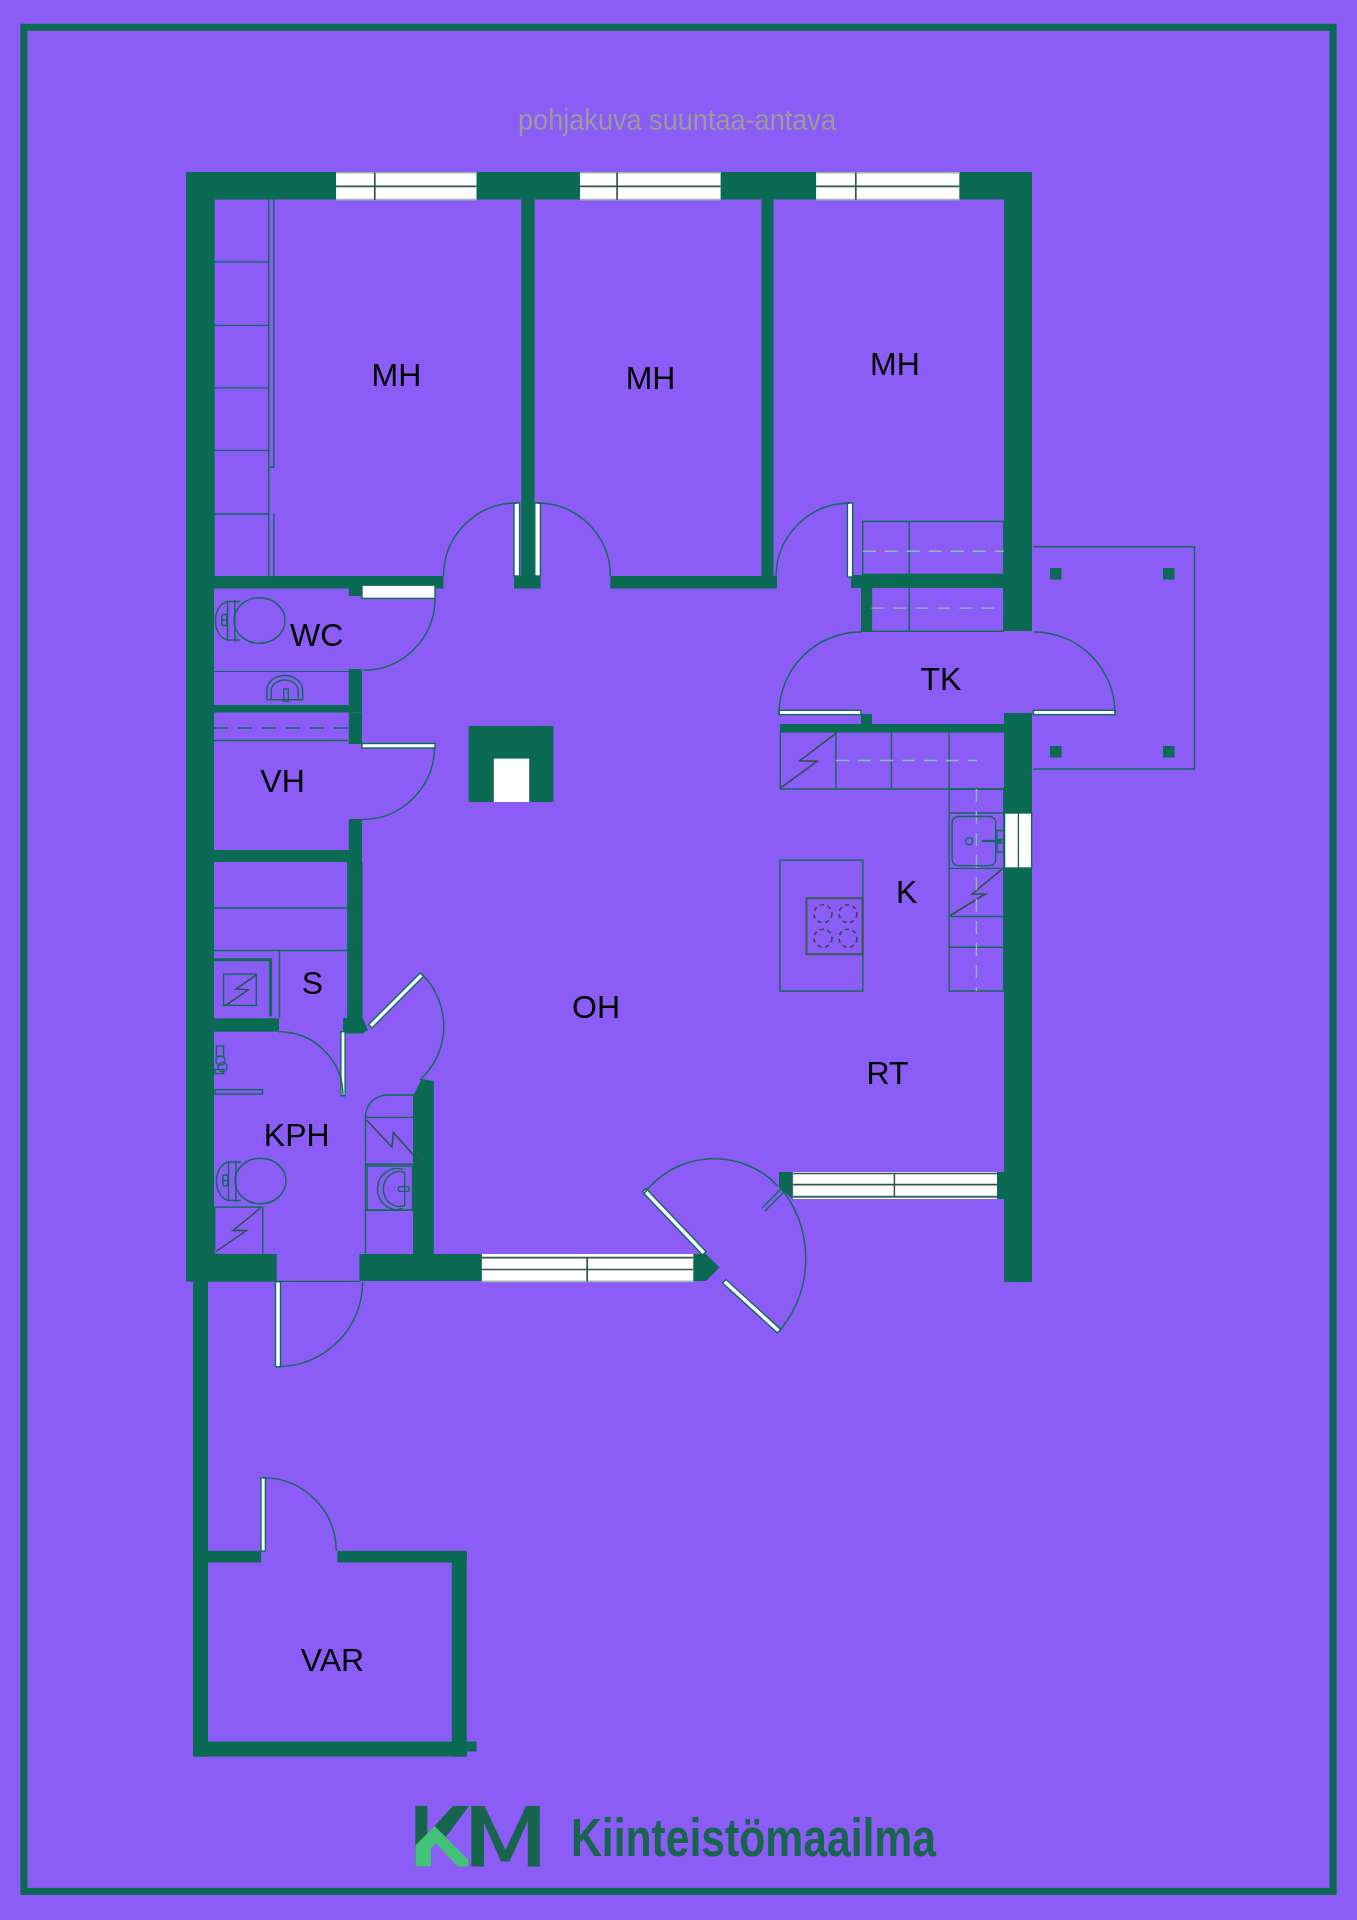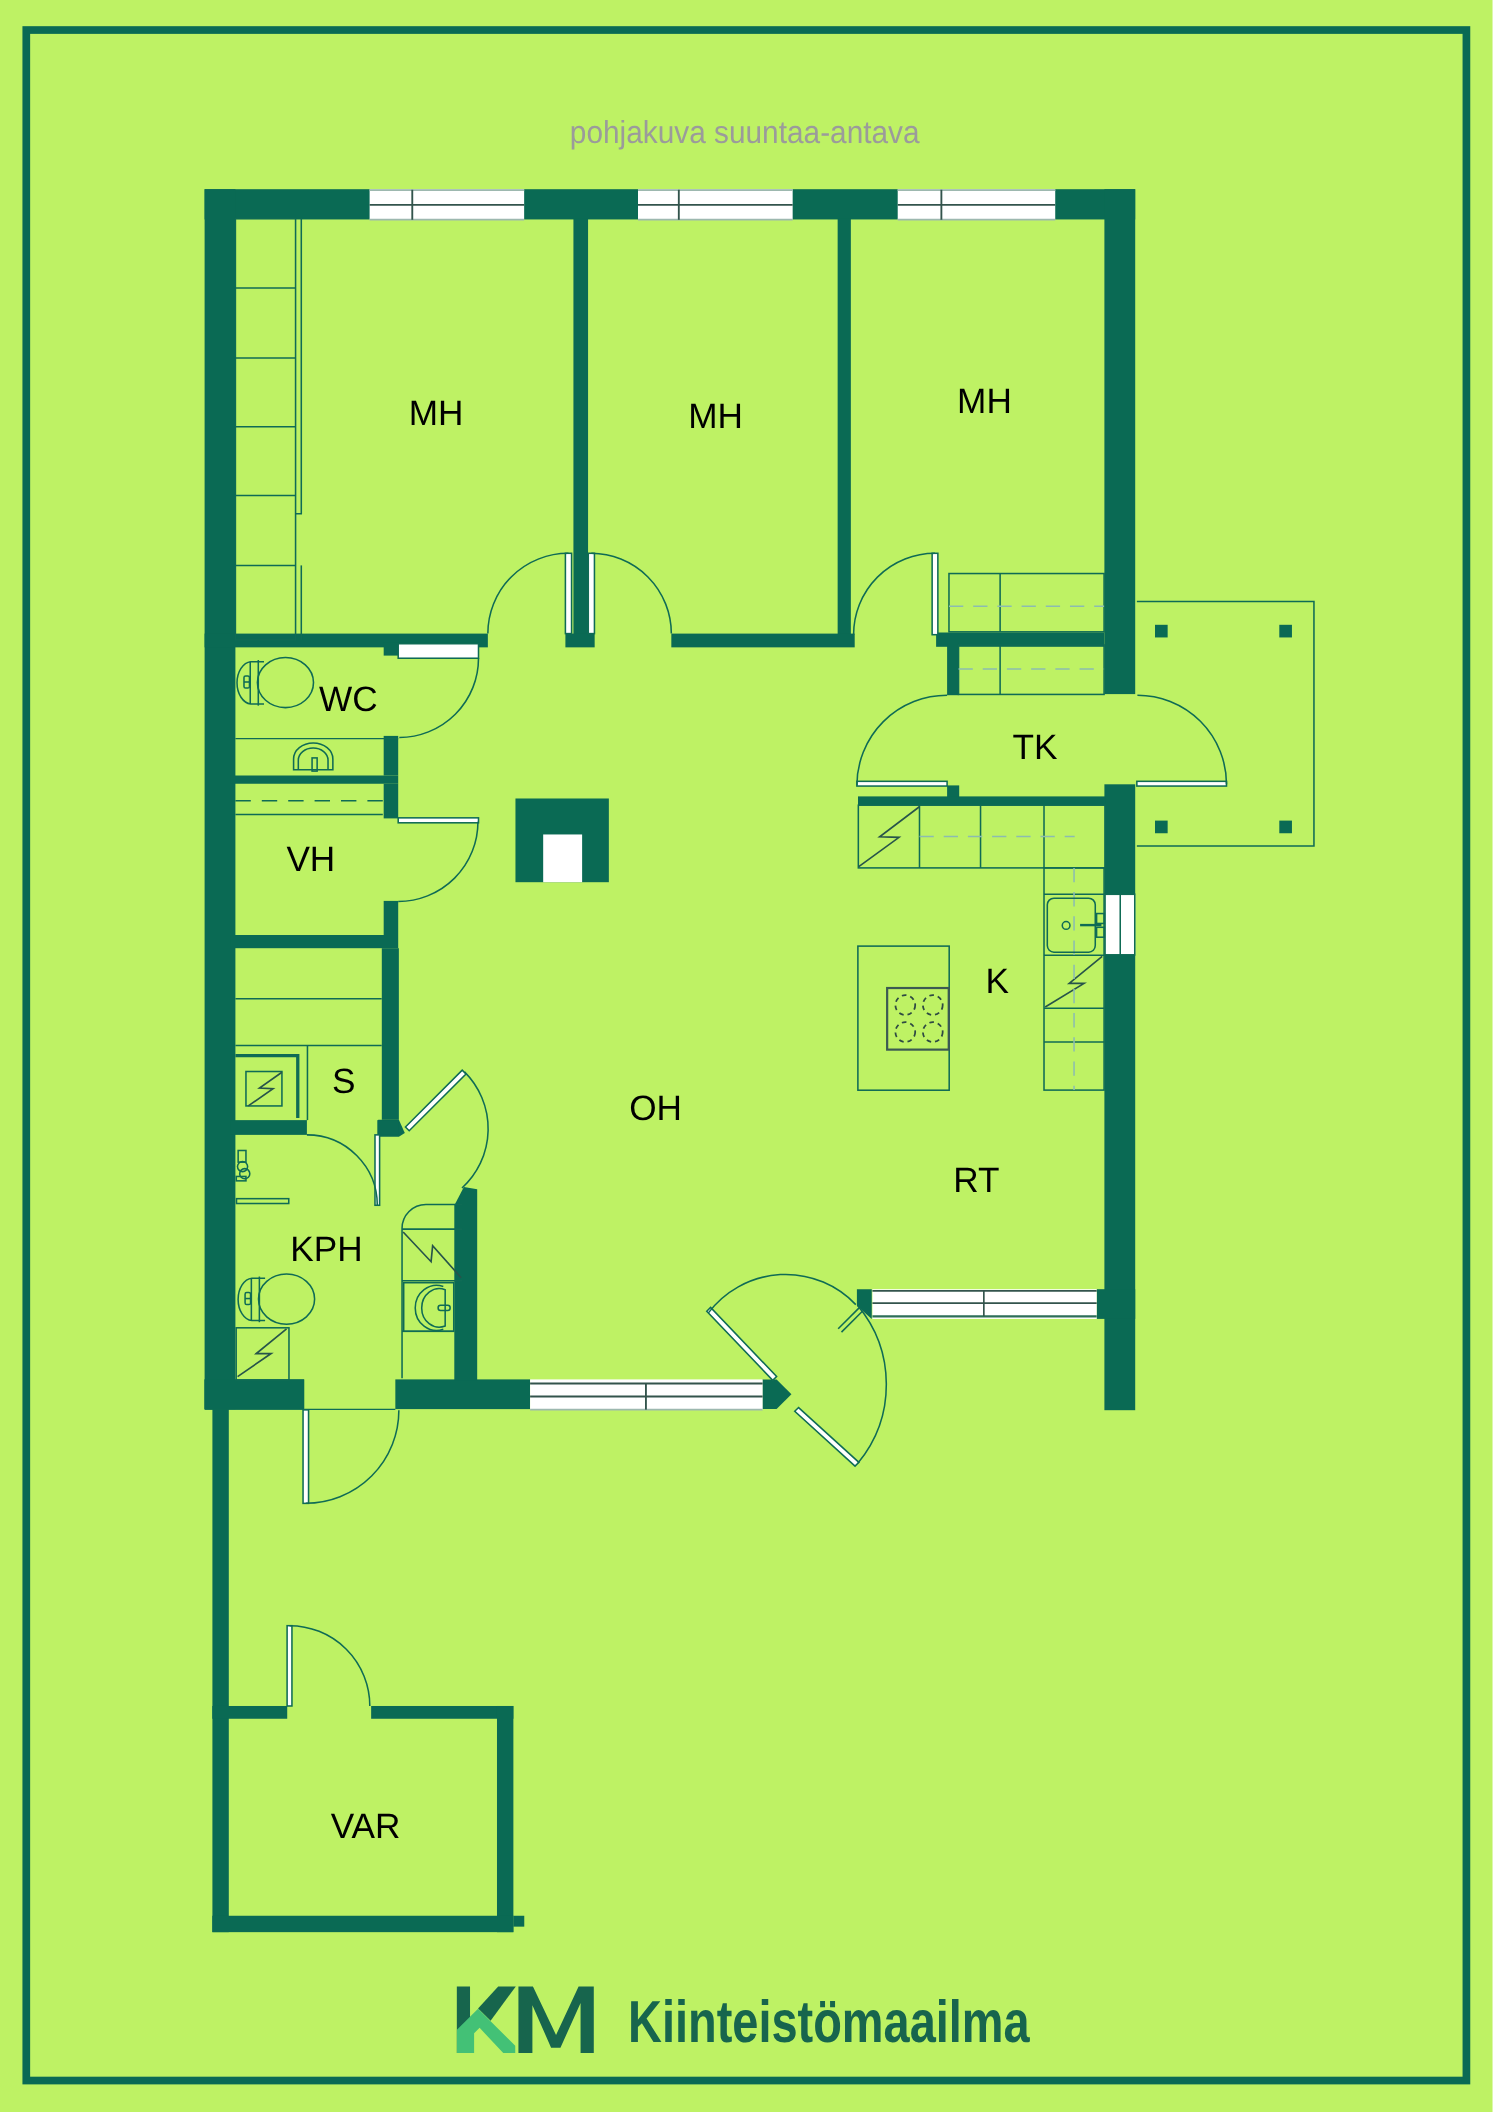--- a/index.html
+++ b/index.html
@@ -1,16 +1,16 @@
 <!DOCTYPE html>
 <html><head>
 <meta charset="utf-8">
 <style>
   html,body{margin:0;padding:0;background:#ffffff;}
-  #page{position:relative;width:1357px;height:1920px;background:#bef264;overflow:hidden;}
+  #page{position:relative;width:1357px;height:1920px;background:#8b5cf6;overflow:hidden;}
   svg{display:block;}
   text{font-family:"Liberation Sans", sans-serif;}
 </style>
 </head>
 <body>
 <div id="page">
 <svg width="1357" height="1920" viewBox="0 0 1357 1920">
 <defs></defs>
 
 <rect x="23.9" y="27.3" width="1309.2" height="1864.1" fill="none" stroke="#0a6a54" stroke-width="7"></rect>

